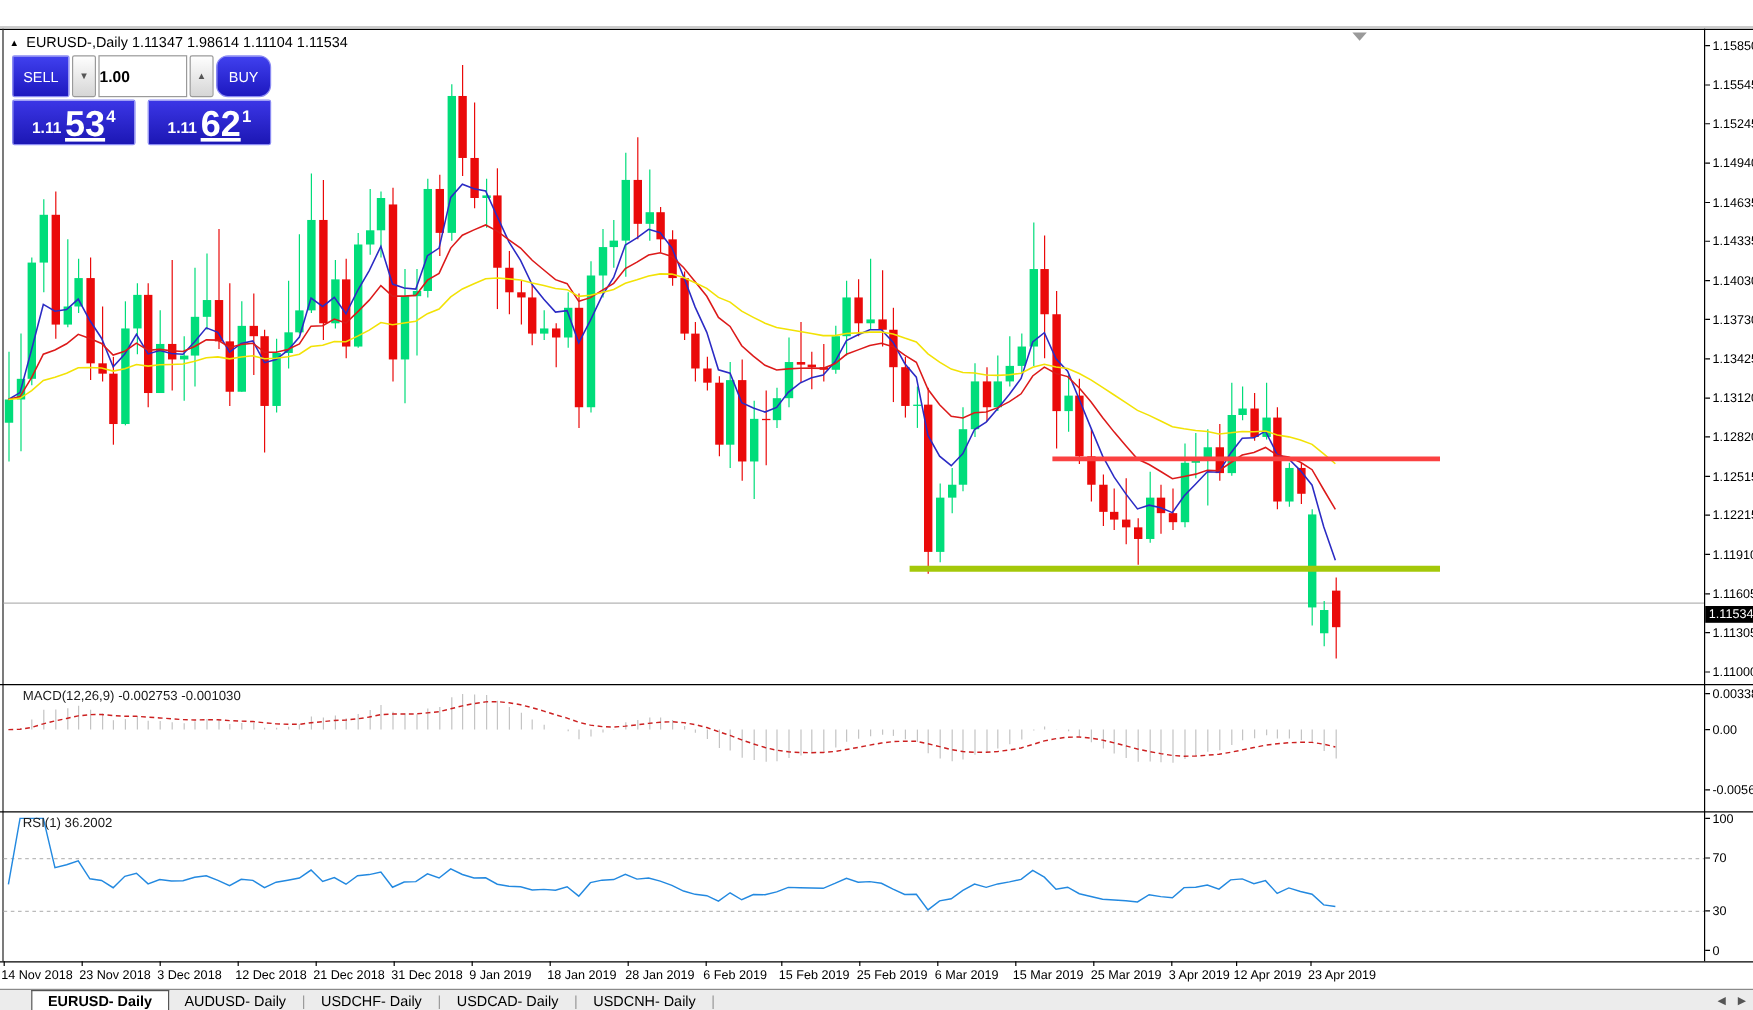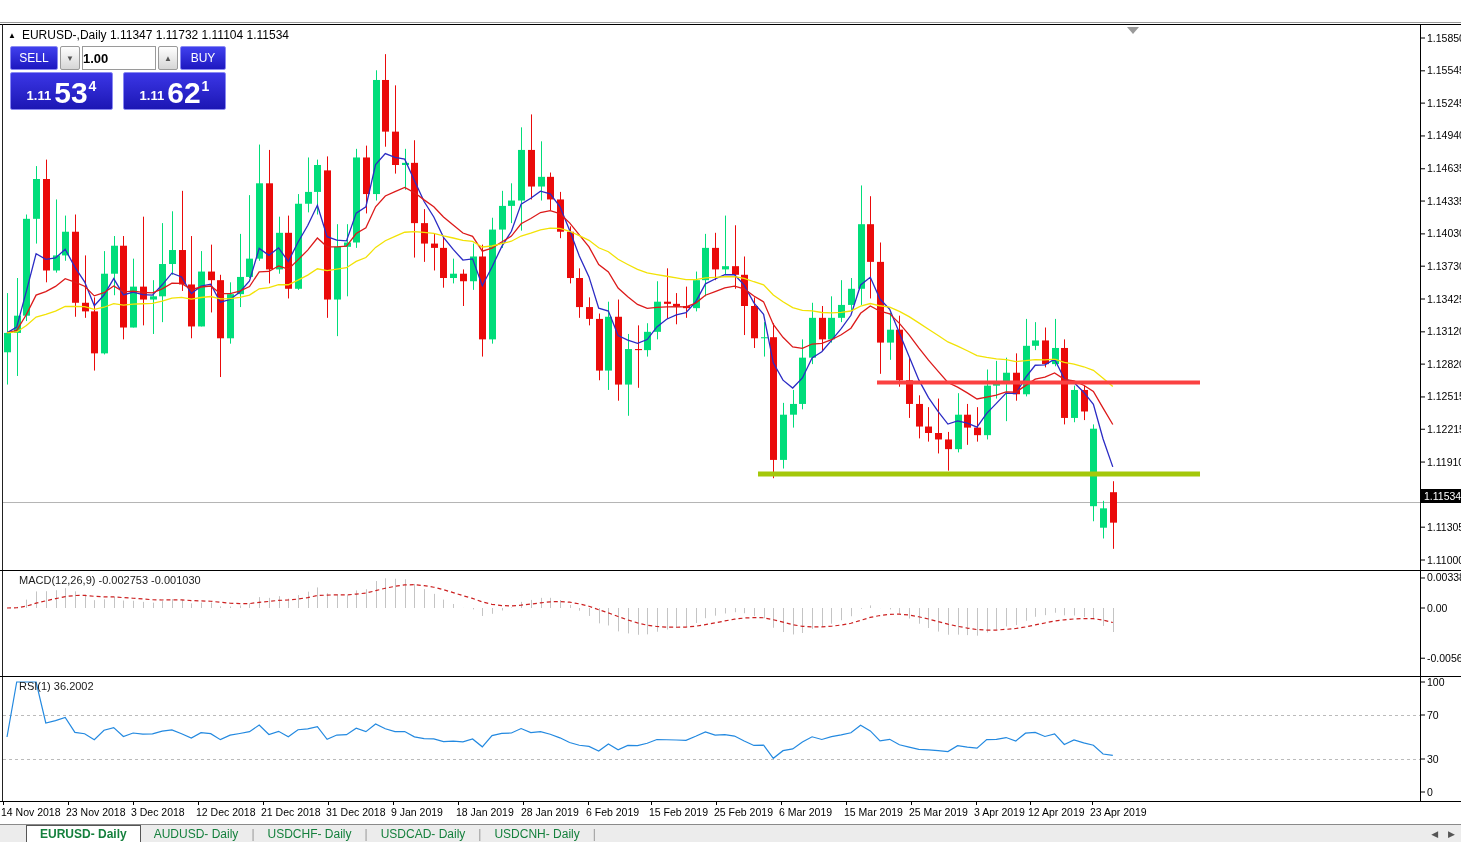--- a/index.html
+++ b/index.html
@@ -21,52 +21,52 @@
   #cv { position:absolute; left:0; top:0; z-index:1; }
   svg text { font-family:"Liberation Sans", sans-serif; }
 
   
   #chart-header { position:absolute; left:8px; top:28px; z-index:6; font-size:12px; color:#000;
                   display:flex; align-items:center; gap:6px; }
   #hdr-tri { font-size:8px; color:#000; }
 
   
   #trade { position:absolute; left:10px; top:46px; width:216px; z-index:6; }
-  #trade-row1 { display:flex; height:24px; gap:2px; }
+  #trade-row1 { display:flex; height:35px; gap:2px; }
   .blue-btn { background:linear-gradient(#4040ee,#1d18c0); color:#fff; font-size:12px;
               border:1px solid #8a8af2; border-radius:2px; display:flex; align-items:center;
               justify-content:center; cursor:pointer; }
-  #sell-btn { width:48px; } #buy-btn { width:46px; }
+  #sell-btn { width:48px; } #buy-btn { width:46px;border-radius:10px; }
   .spin-btn { width:20px; background:linear-gradient(#fefefe,#d6d6d6); border:1px solid #9a9a9a;
               color:#555; font-size:8px; display:flex; align-items:center; justify-content:center;
               border-radius:2px; cursor:pointer; }
   #vol-input { width:74px; border:1px solid #9a9a9a; font-size:13px; font-weight:bold;
                text-align:left; padding-right:6px; font-family:"Liberation Sans",sans-serif; }
   #trade-row2 { display:flex; margin-top:2px; gap:10px; }
   .price-panel { flex:1; height:38px; background:linear-gradient(#3b36e6,#1c17b4); color:#fff;
                  border:1px solid #8a8af2; border-radius:2px; display:flex; align-items:flex-end;
                  justify-content:center; padding-bottom:3px; cursor:pointer; }
   .pp-small { font-size:13px; font-weight:bold; margin-right:3px; margin-bottom:3px; }
-  .pp-big   { font-size:30px; font-weight:bold; line-height:26px; }
+  .pp-big   { font-size:30px; font-weight:bold; line-height:26px;text-decoration:underline; }
   .pp-sup   { font-size:14px; font-weight:bold; margin-left:1px; margin-bottom:12px; }
 
   
   .ind-label { position:absolute; z-index:6; font-size:11px; color:#1a1a1a;padding-left:12px; }
   #macd-label { left:7px; top:574px; }
   #rsi-label  { left:7px; top:680px; }
 
   
   #price-badge { position:absolute; left:1421px; width:40px; height:14px; background:#000;
                  color:#fff; font-size:10.5px; line-height:14px; padding-left:3px; z-index:6; }
 
   
   #tabbar { position:absolute; left:0; top:824px; width:1461px; height:18px;
             background:#ececec; border-top:1px solid #8a8a8a; z-index:5;
             display:flex; align-items:stretch; padding-left:26px; font-size:12px; }
-  .tab { display:flex; align-items:center; padding:0 13px; color:#15803d; white-space:nowrap; cursor:pointer; }
+  .tab { display:flex; align-items:center; padding:0 13px; color:#000000; white-space:nowrap; cursor:pointer; }
   .tab.active { background:#fff; border:1px solid #555; border-bottom:none; font-weight:bold; }
   .tab-sep { display:flex; align-items:center; color:#999; }
   #tab-arrows { position:absolute; right:6px; top:0; height:18px; display:flex; gap:10px;
                 align-items:center; color:#555; font-size:9px; }
 </style>
 </head>
 <body>
 <div id="stage">
 
   <svg id="cv" width="1461" height="842">
@@ -545,21 +545,21 @@
         <text x="1427" y="795.5" font-size="10.5" fill="#000" text-anchor="start">0</text>
       </g>
       <g>
         <polygon points="1127,27 1139,27 1133,34" fill="#9a9a9a"></polygon>
       </g>
     </svg>
 
 
   <div id="chart-header">
     <span id="hdr-tri">▲</span>
-    <span>EURUSD-,Daily  1.11347 1.11732 1.11104 1.11534</span>
+    <span>EURUSD-,Daily  1.11347 1.98614 1.11104 1.11534</span>
   </div>
 
   <div id="trade">
     <div id="trade-row1">
       <div id="sell-btn" class="blue-btn">SELL</div>
       <div class="spin-btn">▼</div>
       <input id="vol-input" value="1.00" style="">
       <div class="spin-btn">▲</div>
       <div id="buy-btn" class="blue-btn">BUY</div>
     </div>
@@ -579,21 +579,21 @@
 
   <div id="macd-label" class="ind-label">
     <span>MACD(12,26,9)</span>
     <span>-0.002753 -0.001030</span>
   </div>
   <div id="rsi-label" class="ind-label">
     <span>RSI(1)</span>
     <span>36.2002</span>
   </div>
 
-  <div id="price-badge" style="top: 489px;">1.11534</div>
+  <div id="price-badge" style="top: 505px;">1.11534</div>
 
   <div id="tabbar">
     <div id="tabs-holder" style="display:flex">
         <div class="tab active">EURUSD- Daily</div>
         <div class="tab">AUDUSD- Daily</div>
         <div class="tab-sep">|</div>
         <div class="tab">USDCHF- Daily</div>
         <div class="tab-sep">|</div>
         <div class="tab">USDCAD- Daily</div>
         <div class="tab-sep">|</div>

